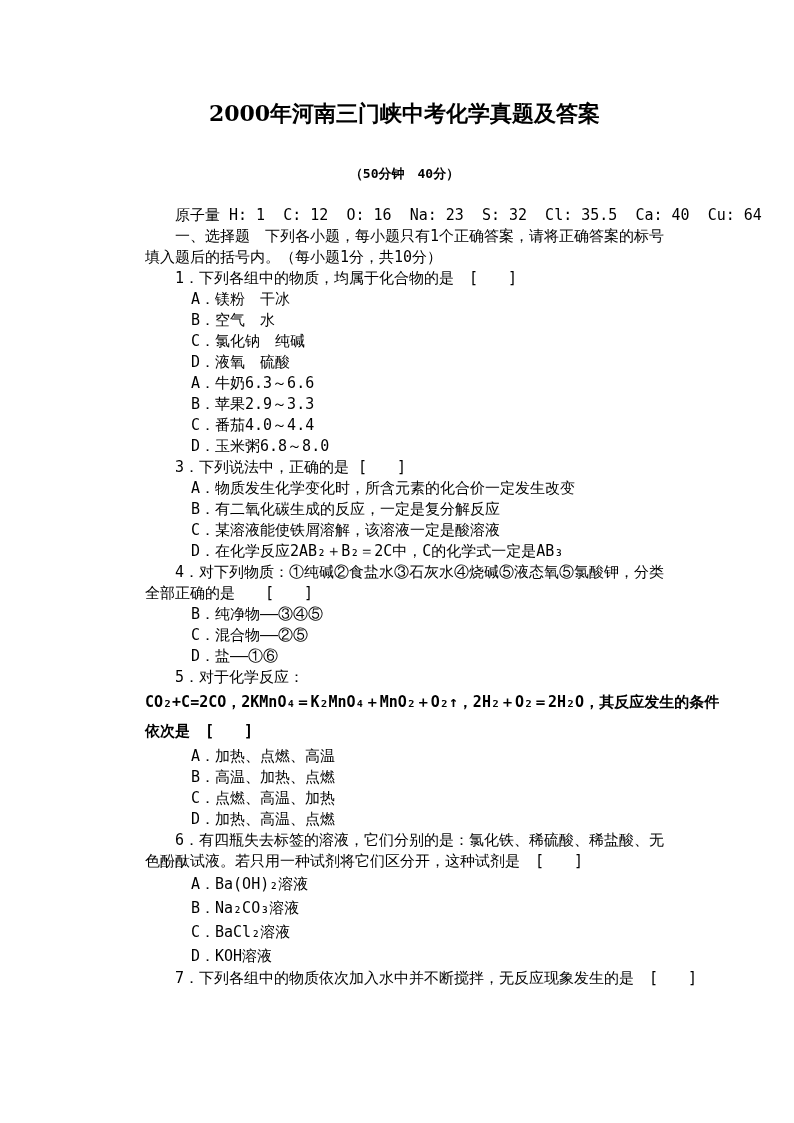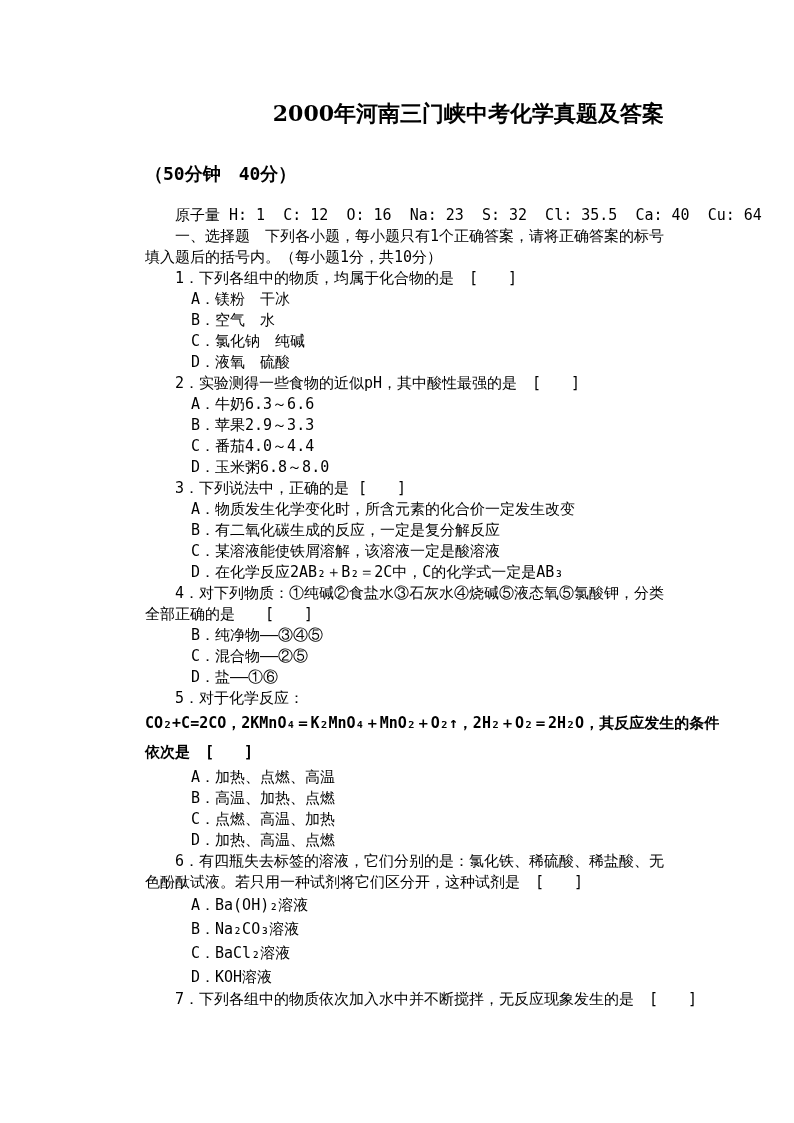--- a/index.html
+++ b/index.html
@@ -9,26 +9,26 @@
     box-sizing:border-box;
     background:#ffffff;color:#000000;
     padding:100px 130px 0 145px;
     overflow:hidden;
     font-family:"DejaVu Sans Mono","Liberation Mono",monospace;
     font-size:15px;
   }
   .title{
     font-family:"DejaVu Serif","Liberation Serif",serif;
     font-size:22px;font-weight:bold;
-    text-align:right;line-height:27px;
+    text-align:center;line-height:27px;
     margin:0;white-space:pre;
   }
   .subtitle{
-    font-weight:bold;text-align:left;
-    font-size:18px;line-height:21px;
+    font-weight:bold;text-align:center;
+    font-size:13px;line-height:21px;
     margin-top:36px;white-space:pre;
   }
   .line{line-height:21px;white-space:pre;margin:0;}
   .atomic{margin-top:21px;}
   .b{font-weight:normal;}
   .ind2{padding-left:30px;}
   .ind3{padding-left:46px;}
   .eqline{line-height:29px;font-weight:bold;}
   .subline{line-height:24px;}
 </style>
@@ -45,21 +45,20 @@
 
   <div class="line b ind2">一、选择题　下列各小题，每小题只有1个正确答案，请将正确答案的标号</div>
   <div class="line b">填入题后的括号内。（每小题1分，共10分）</div>
 
   <div class="line ind2">1．下列各组中的物质，均属于化合物的是　[　　]</div>
   <div class="line ind3">A．镁粉　干冰</div>
   <div class="line ind3">B．空气　水</div>
   <div class="line ind3">C．氯化钠　纯碱</div>
   <div class="line ind3">D．液氧　硫酸</div>
 
-  <div class="line ind2">2．实验测得一些食物的近似pH，其中酸性最强的是　[　　]</div>
   <div class="line ind3">A．牛奶6.3～6.6</div>
   <div class="line ind3">B．苹果2.9～3.3</div>
   <div class="line ind3">C．番茄4.0～4.4</div>
   <div class="line ind3">D．玉米粥6.8～8.0</div>
 
   <div class="line ind2">3．下列说法中，正确的是 [　　]</div>
   <div class="line ind3">A．物质发生化学变化时，所含元素的化合价一定发生改变</div>
   <div class="line ind3">B．有二氧化碳生成的反应，一定是复分解反应</div>
   <div class="line ind3">C．某溶液能使铁屑溶解，该溶液一定是酸溶液</div>
   <div class="line ind3">D．在化学反应2AB₂＋B₂＝2C中，C的化学式一定是AB₃</div>

